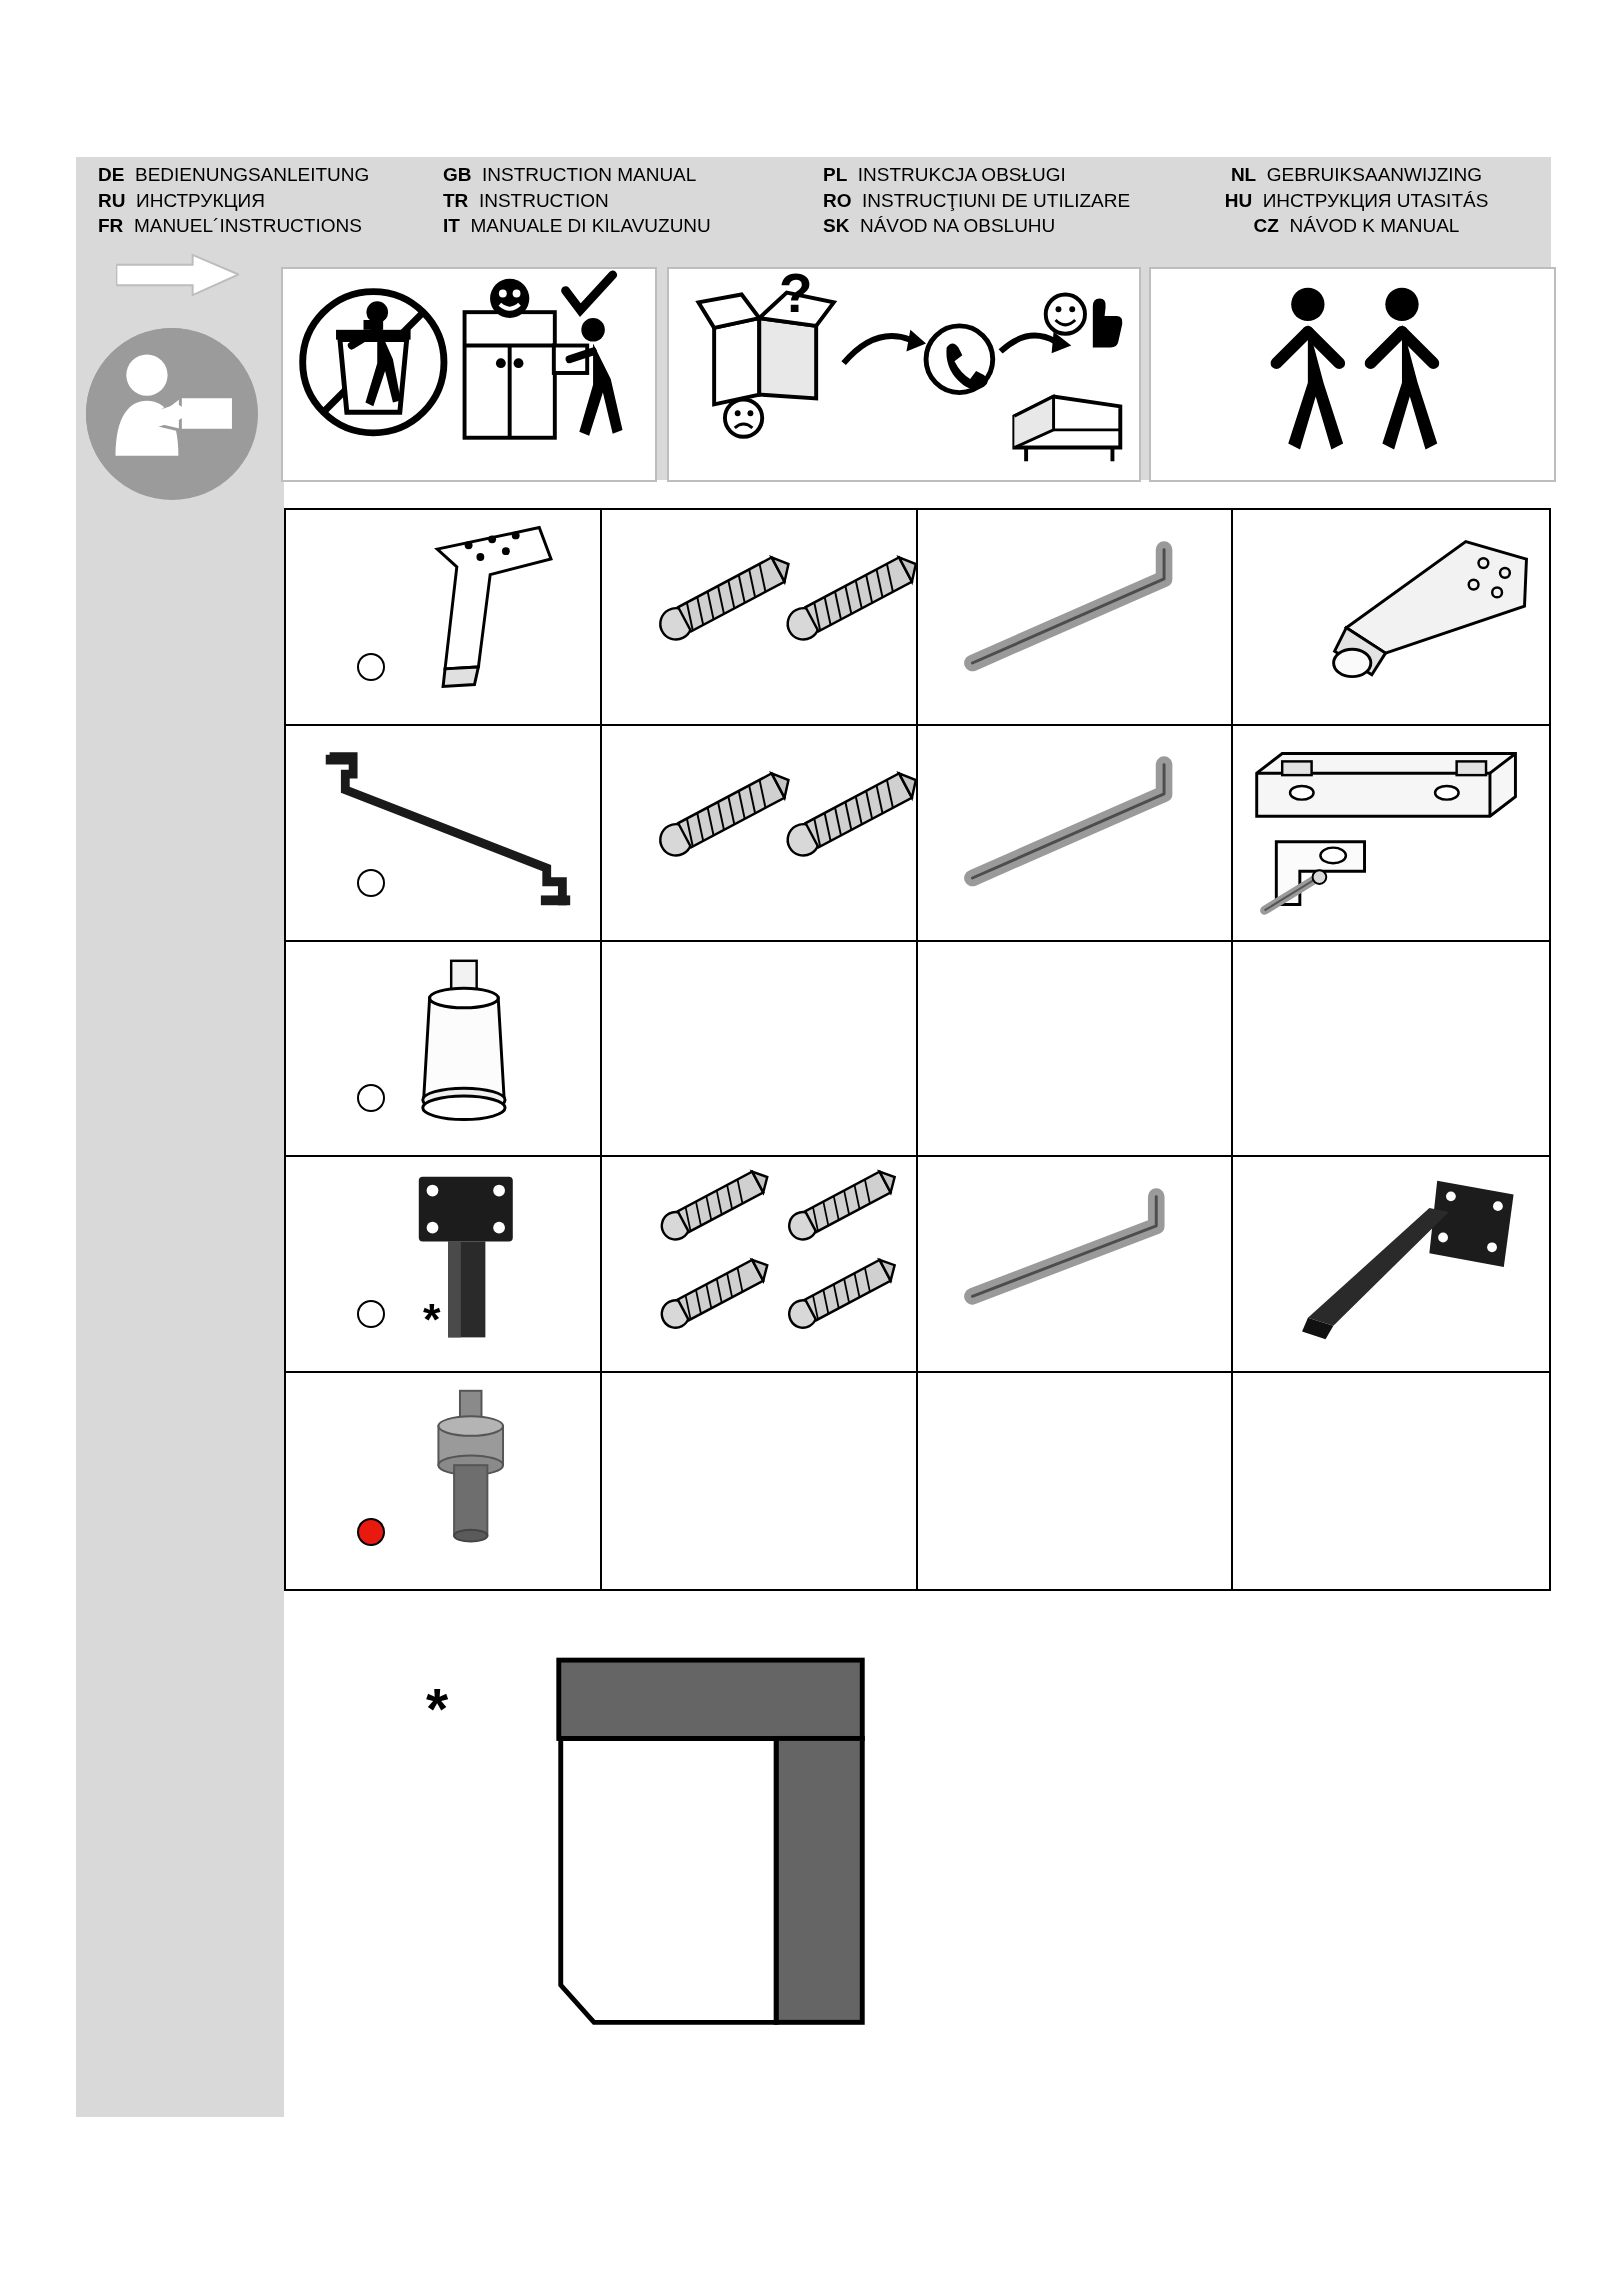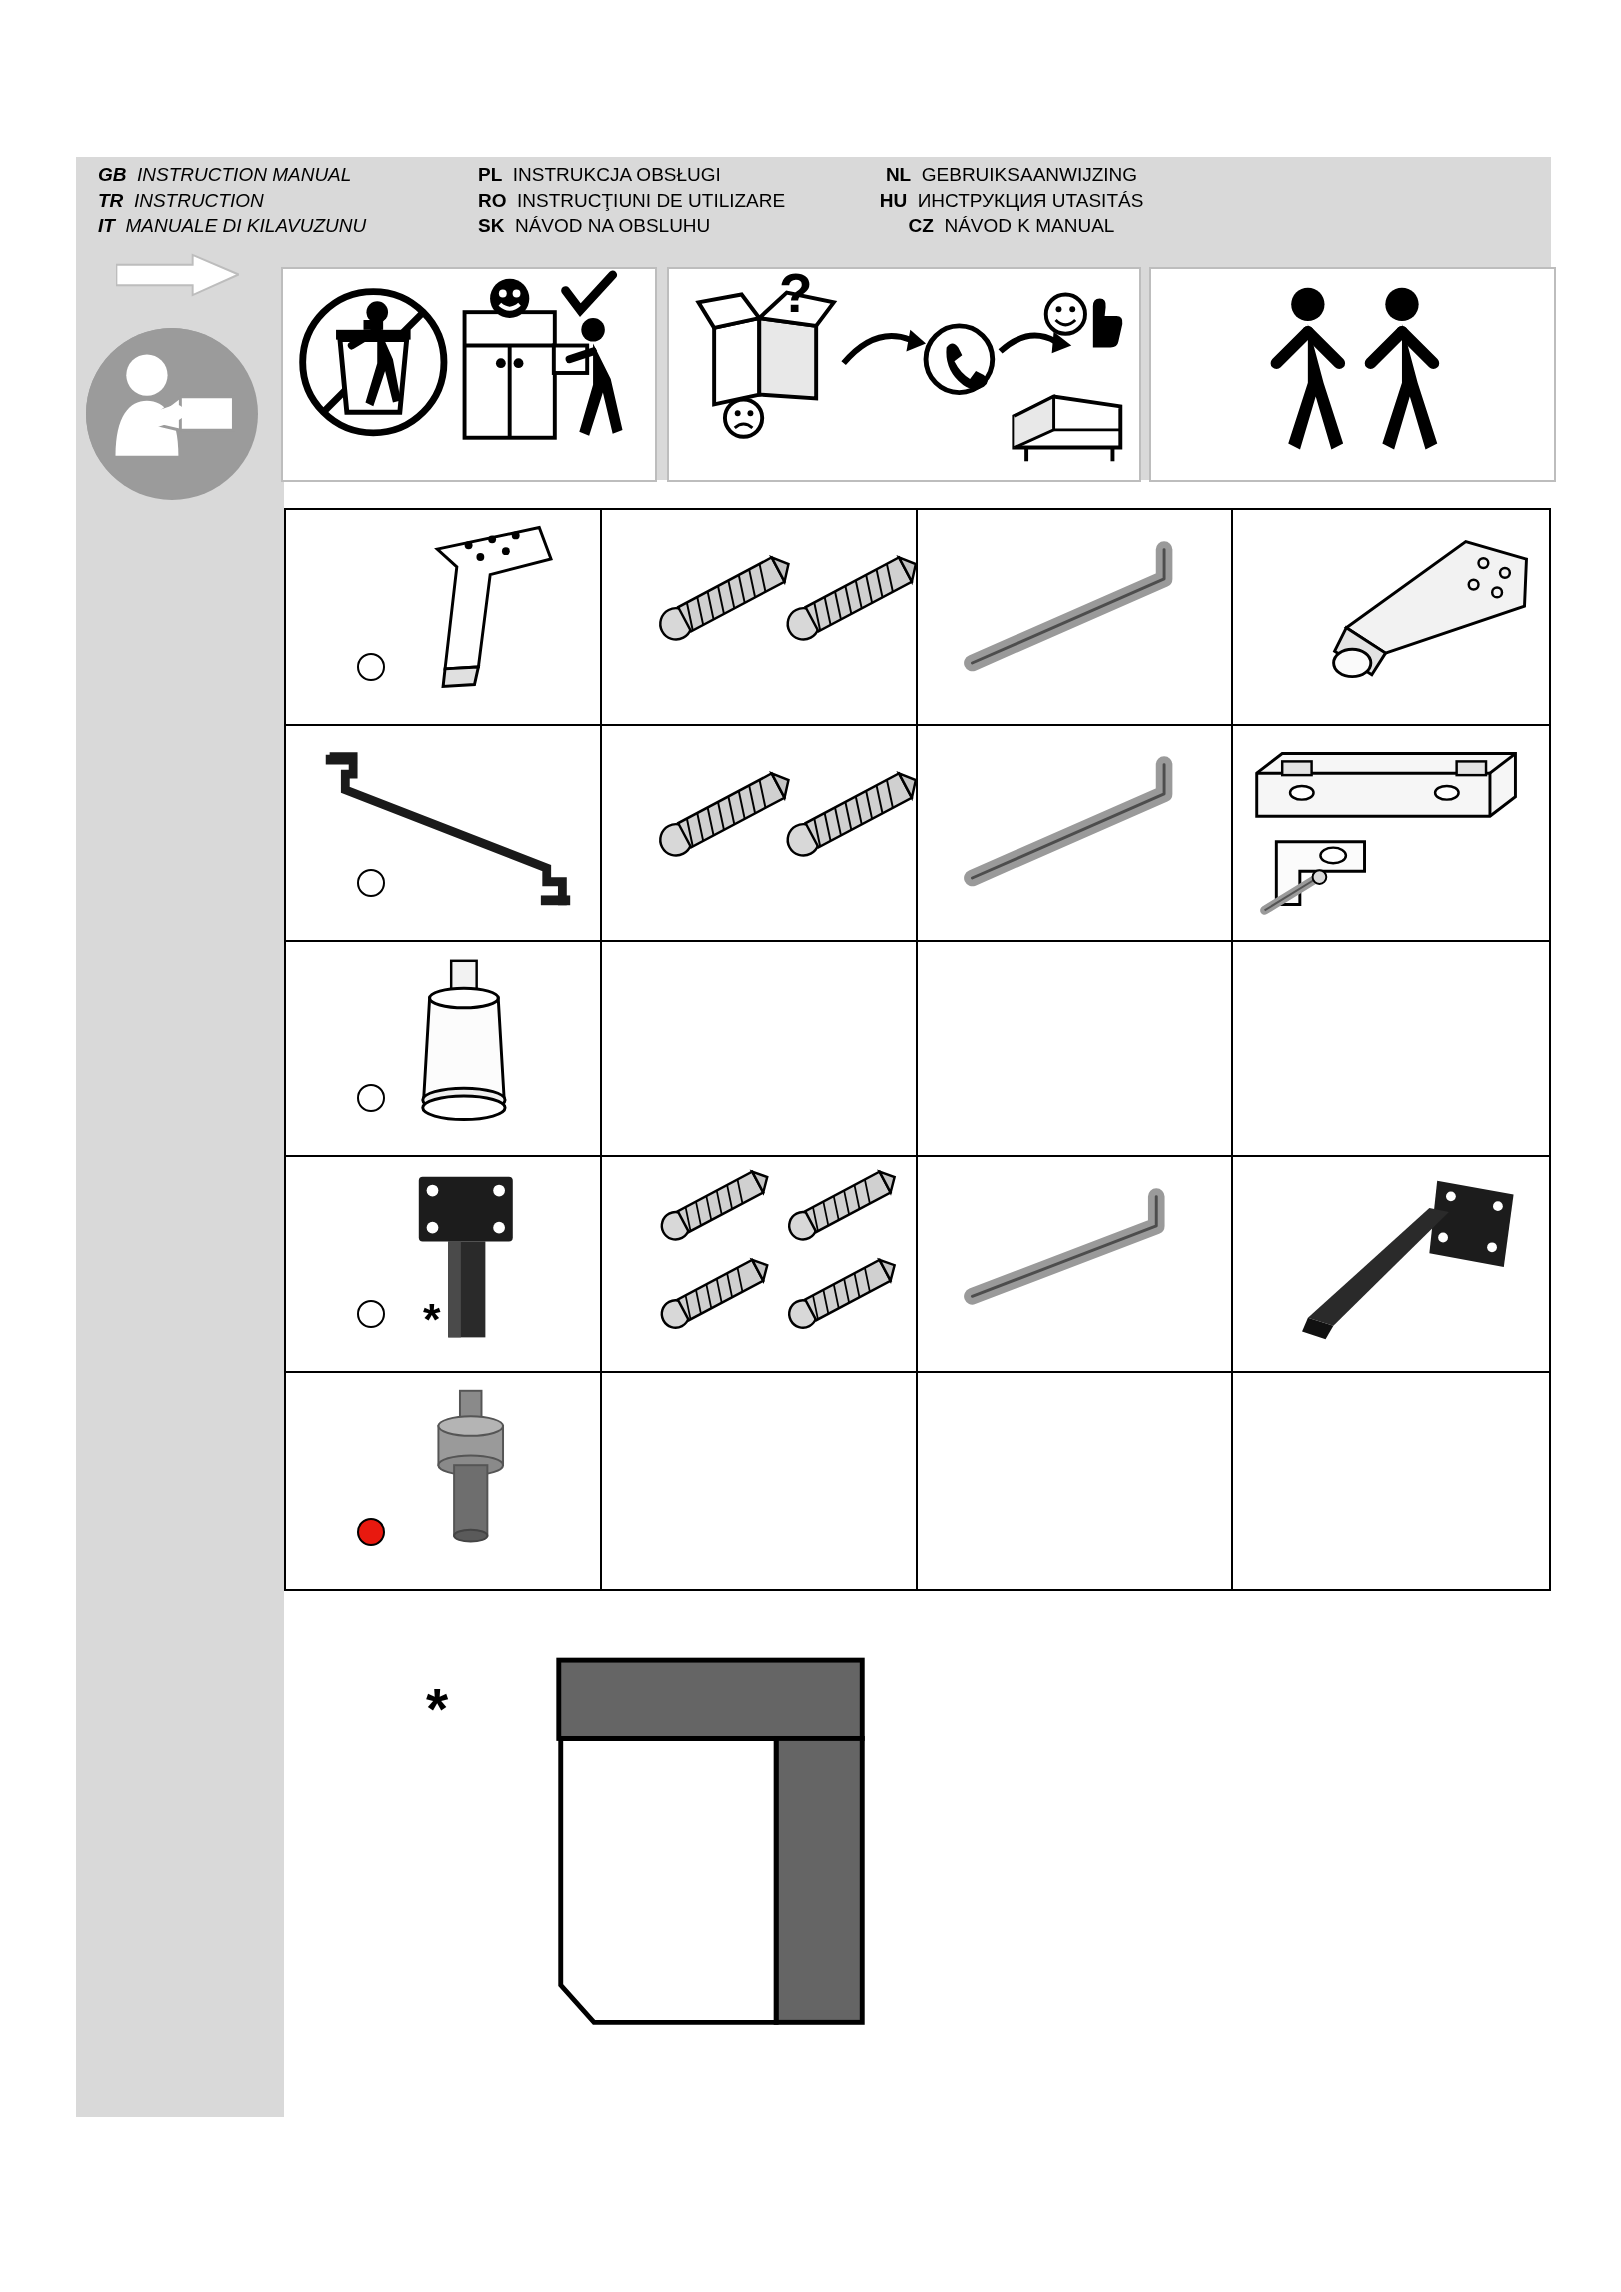--- a/index.html
+++ b/index.html
@@ -24,21 +24,21 @@
 
   
   .lang-header {
     position:absolute; left:98px; top:162px; width:1451px; height:88px;
     display:flex; z-index:5;
   }
   .lang-col { font-size:19px; line-height:25.5px; color:#000; }
   .lang-col .row { white-space:nowrap; }
   .lang-col b { font-weight:bold; }
   .c1 { width:345px; }
-  .c2 { width:380px;font-style:italic; }
+  .c2 { width:380px; }
   .c3 { width:372px; }
   .c4 { width:323px;text-align:center; }
 
   
   .reader-circle {
     position:absolute; left:86px; top:328px; width:172px; height:172px;
     background:#9b9b9b; border-radius:50%; z-index:6;
   }
   .arrow-right {
     position:absolute; left:116px; top:253px; width:123px; height:44px; z-index:6;
@@ -91,20 +91,25 @@
 </style>
 </head>
 <body>
 
 <div class="page">
 
   <div class="top-band"></div>
   <div class="left-band"></div>
 
   <div class="lang-header">
+    <div class="lang-col c1">
+      <div class="row"><b>DE</b>&nbsp; <span>BEDIENUNGSANLEITUNG</span></div>
+      <div class="row"><b>RU</b>&nbsp; <span>ИНСТРУКЦИЯ</span></div>
+      <div class="row"><b>FR</b>&nbsp; <span>MANUEL´INSTRUCTIONS</span></div>
+    </div>
     <div class="lang-col c2">
       <div class="row"><b>GB</b>&nbsp; <span>INSTRUCTION MANUAL</span></div>
       <div class="row"><b>TR</b>&nbsp; <span>INSTRUCTION</span></div>
       <div class="row"><b>IT</b>&nbsp; <span>MANUALE DI KILAVUZUNU</span></div>
     </div>
     <div class="lang-col c3">
       <div class="row"><b>PL</b>&nbsp; <span>INSTRUKCJA OBSŁUGI</span></div>
       <div class="row"><b>RO</b>&nbsp; <span>INSTRUCŢIUNI DE UTILIZARE</span></div>
       <div class="row"><b>SK</b>&nbsp; <span>NÁVOD NA OBSLUHU</span></div>
     </div>

